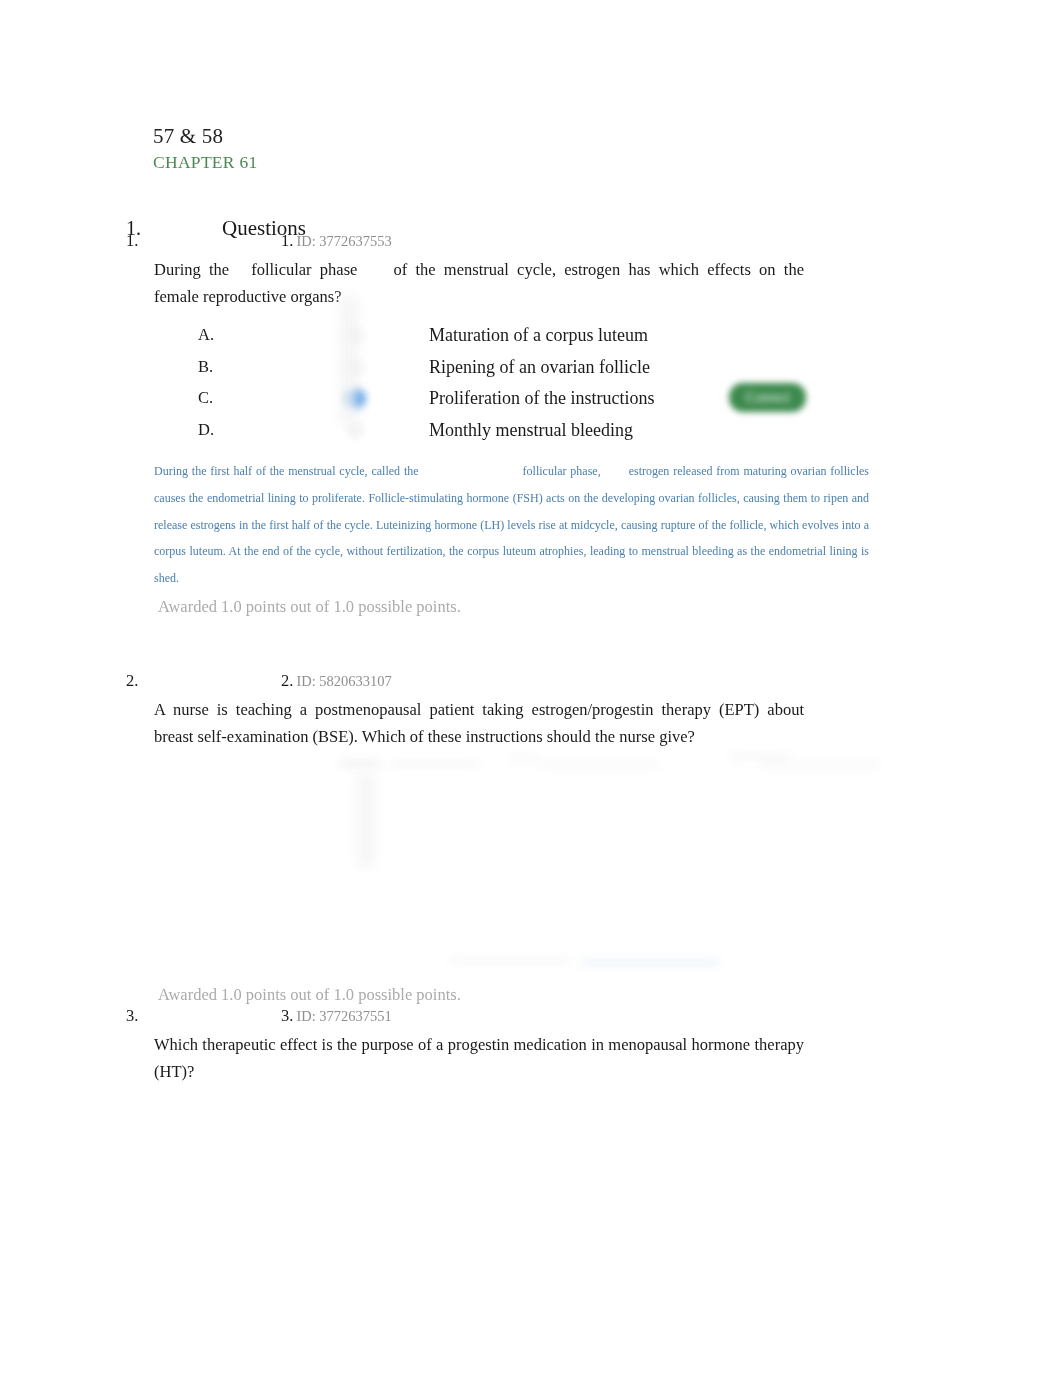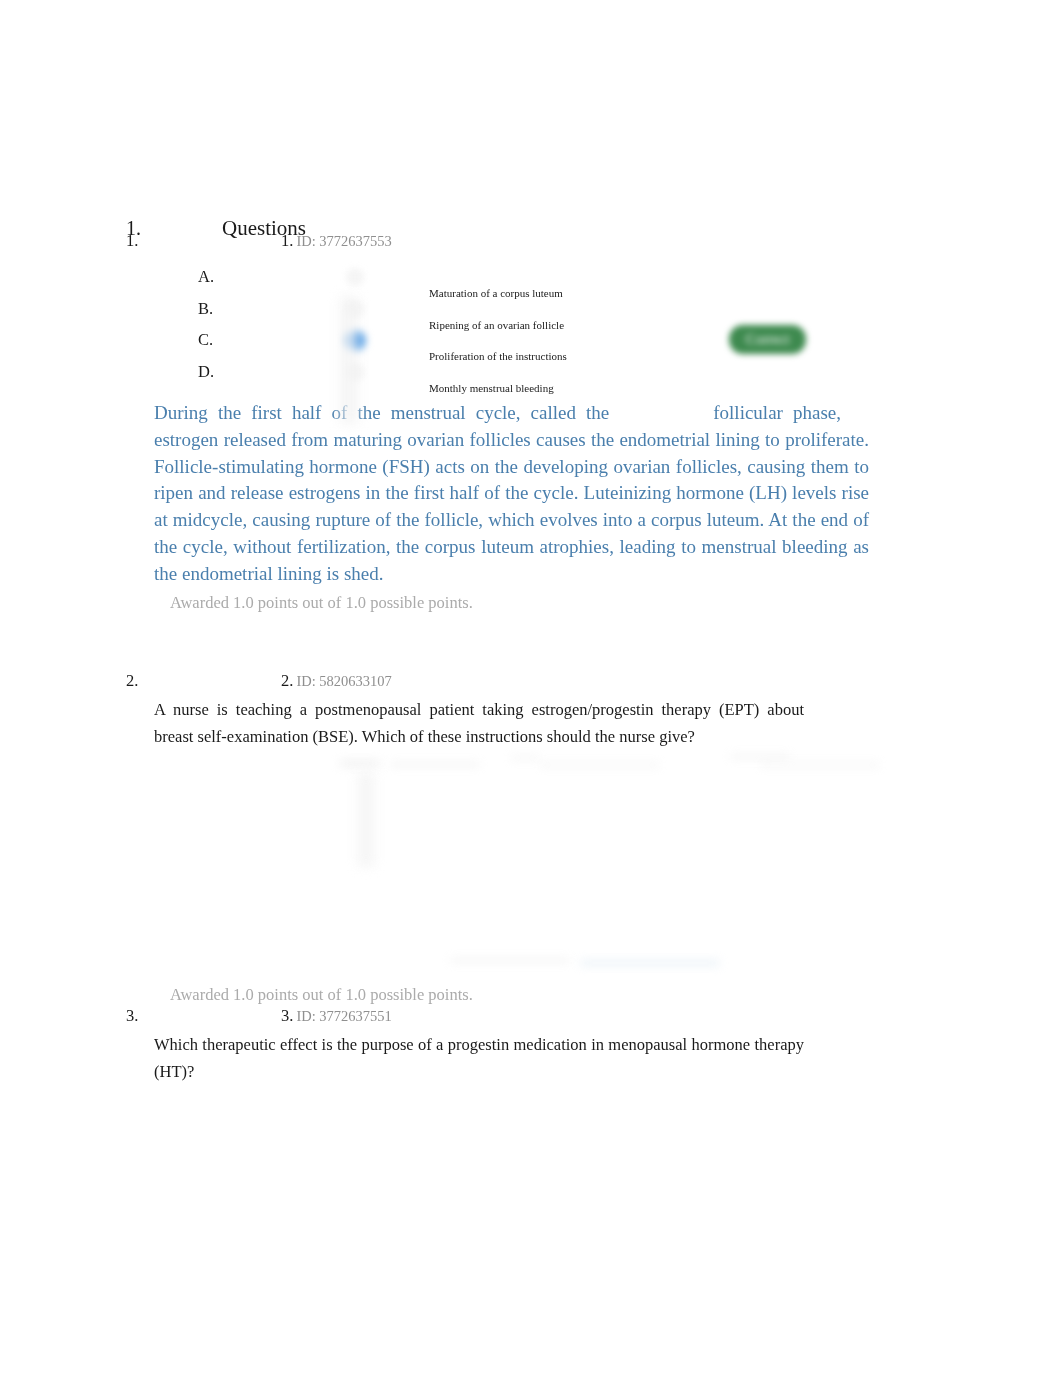--- a/index.html
+++ b/index.html
@@ -149,22 +149,22 @@
     left: 146px;
     top: 2px;
     width: 23px;
     height: 23px;
     background: radial-gradient(circle at 50% 50%, #2f86dd 0%, #4c9ae5 38%, rgba(140,190,235,0.55) 70%, rgba(255,255,255,0) 100%);
     filter: blur(3.6px);
   }
   .opt-text {
     position: absolute;
     left: 231px;
-    top: 16px;
-    font-size: 11px;
+    top: 0;
+    font-size: 18px;
     line-height: 26px;
     color: #1a1a1a;
     white-space: nowrap;
   }
   .correct-badge {
     position: absolute;
     left: 531px;
     top: -2px;
     padding: 5px 17px 6px 17px;
     background: #3e8a4f;
@@ -174,31 +174,31 @@
     border-radius: 14px;
     filter: blur(3.4px);
     white-space: nowrap;
   }
 
   
   .explanation {
     margin-left: 28px;
     margin-top: 10px;
     width: 715px;
-    font-size: 19px;
+    font-size: 12px;
     line-height: 26.8px;
     color: #4a7fad;
     text-align: justify;
   }
   .explanation .gap-lg { display: inline-block; width: 104px; }
   .explanation .gap-sm2 { display: inline-block; width: 28px; }
 
   
   .awarded {
-    margin-left: 44px;
+    margin-left: 32px;
     margin-top: 2px;
     font-size: 16.5px;
     line-height: 25px;
     color: #ababab;
   }
 
   
   .redacted-zone {
     position: absolute;
     pointer-events: none;
@@ -222,30 +222,35 @@
     background: #f2f2f2;
     filter: blur(6px);
     opacity: 0.75;
   }
 </style>
 </head>
 <body>
 
 <div class="page">
 
+  <div class="doc-header">
+    <div class="doc-title">57 &amp; 58</div>
+    <div class="chapter-label">CHAPTER 61</div>
+  </div>
 
   <div class="section-row">
     <span class="section-num">1.</span><span class="section-title">Questions</span>
   </div>
 
   <div class="question" style="top:230px;">
     <div class="q-head">
       <span class="q-outer-num">1.</span><span class="q-inner-num">1.</span><span class="q-id">ID: 3772637553</span>
     </div>
 
+    <div class="q-text"><span>During the</span><span class="gap-sm"></span><span>follicular phase</span><span class="gap-md"></span><span>of the menstrual cycle, estrogen has which effects on the female reproductive organs?</span></div>
 
     <div class="options">
 
       <div class="option-row">
         <span class="opt-letter">A.</span>
         <span class="opt-radio empty"></span>
         <span class="opt-text">Maturation of a corpus luteum</span>
       </div>
 
       <div class="option-row">

